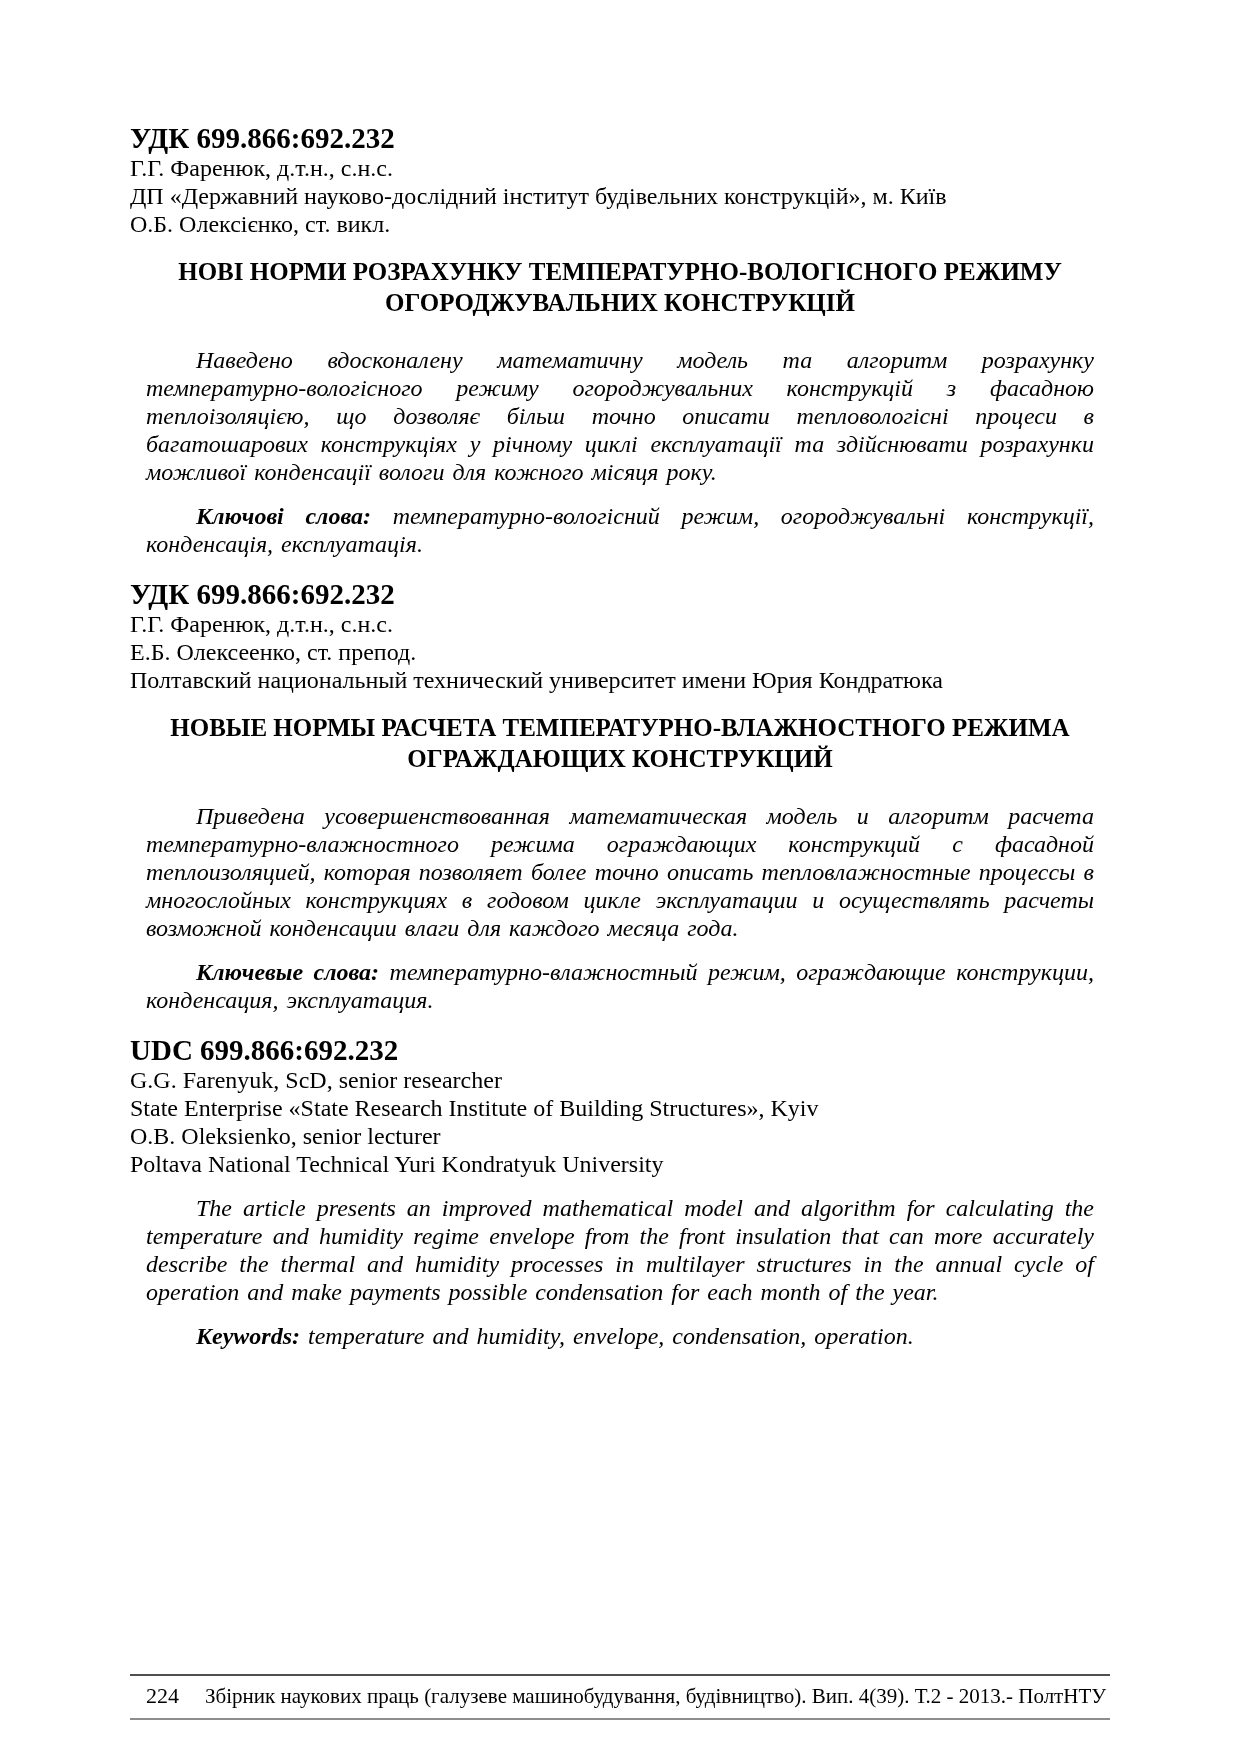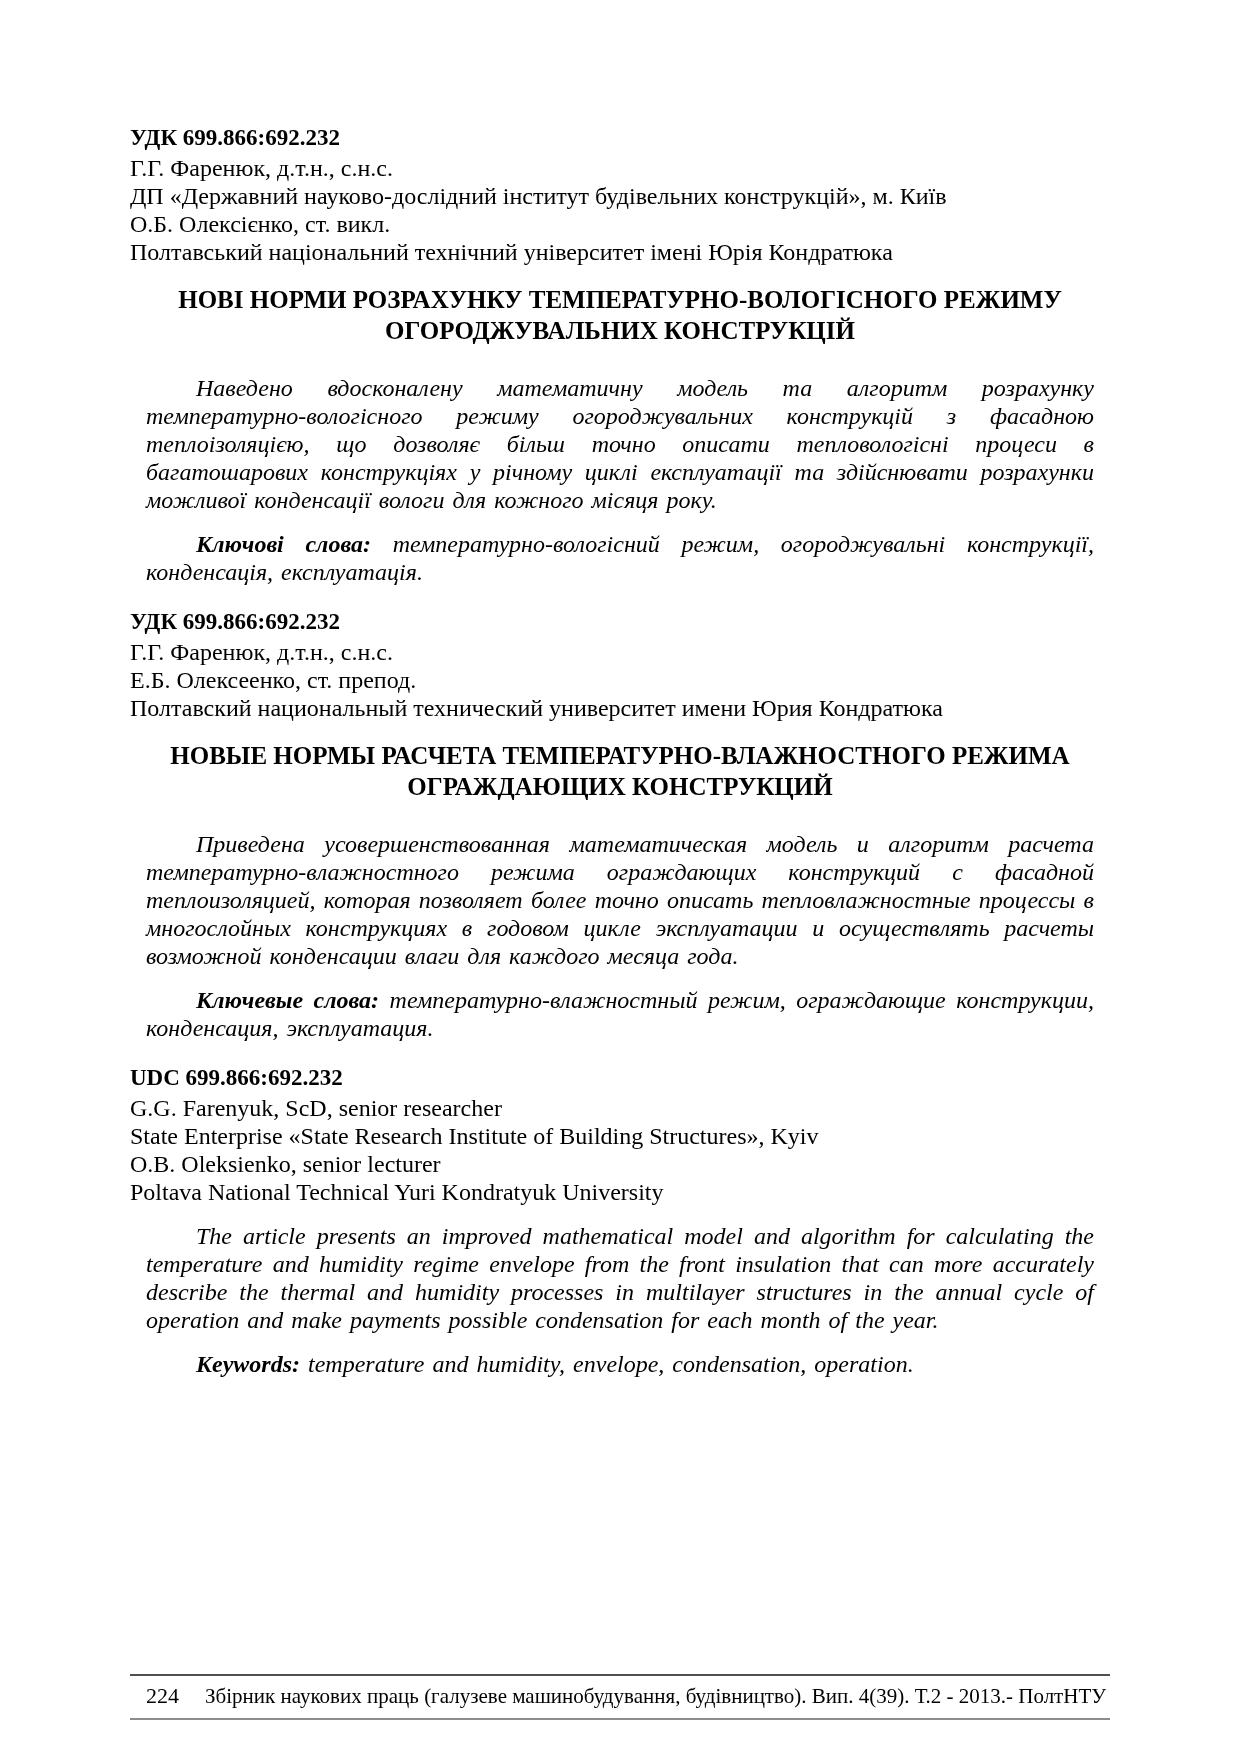--- a/index.html
+++ b/index.html
@@ -19,21 +19,21 @@
     display: flex;
     flex-direction: column;
   }
   .content { flex: 0 0 auto; }
 
   .lang-section { margin: 0; }
   .lang-section + .lang-section { margin-top: 22px; }
 
   .udc {
     font-weight: bold;
-    font-size: 23px;
+    font-size: 29px;
     line-height: 28px;
     margin: 0 0 2px 0;
   }
   .authors {
     font-size: 24px;
     line-height: 28px;
     text-align: left;
     margin: 0;
   }
   .title {
@@ -81,21 +81,20 @@
 
 <div class="page">
   <div class="content">
 
     <section class="lang-section">
       <p class="udc">УДК 699.866:692.232</p>
       <div class="authors">
         <div>Г.Г. Фаренюк, д.т.н., с.н.с.</div>
         <div>ДП «Державний науково-дослідний інститут будівельних конструкцій», м. Київ</div>
         <div>О.Б. Олексієнко, ст. викл.</div>
-        <div>Полтавський національний технічний університет імені Юрія Кондратюка</div>
       </div>
       <h2 class="title">НОВІ НОРМИ РОЗРАХУНКУ ТЕМПЕРАТУРНО-ВОЛОГІСНОГО РЕЖИМУ ОГОРОДЖУВАЛЬНИХ КОНСТРУКЦІЙ</h2>
       <p class="abstract">Наведено вдосконалену математичну модель та алгоритм розрахунку температурно-вологісного режиму огороджувальних конструкцій з фасадною теплоізоляцією, що дозволяє більш точно описати тепловологісні процеси в багатошарових конструкціях у річному циклі експлуатації та здійснювати розрахунки можливої конденсації вологи для кожного місяця року.</p>
       <p class="keywords"><b class="kw-label">Ключові слова:</b><span> температурно-вологісний режим, огороджувальні конструкції, конденсація, експлуатація.</span></p>
     </section>
 
     <section class="lang-section">
       <p class="udc">УДК 699.866:692.232</p>
       <div class="authors">
         <div>Г.Г. Фаренюк, д.т.н., с.н.с.</div>

